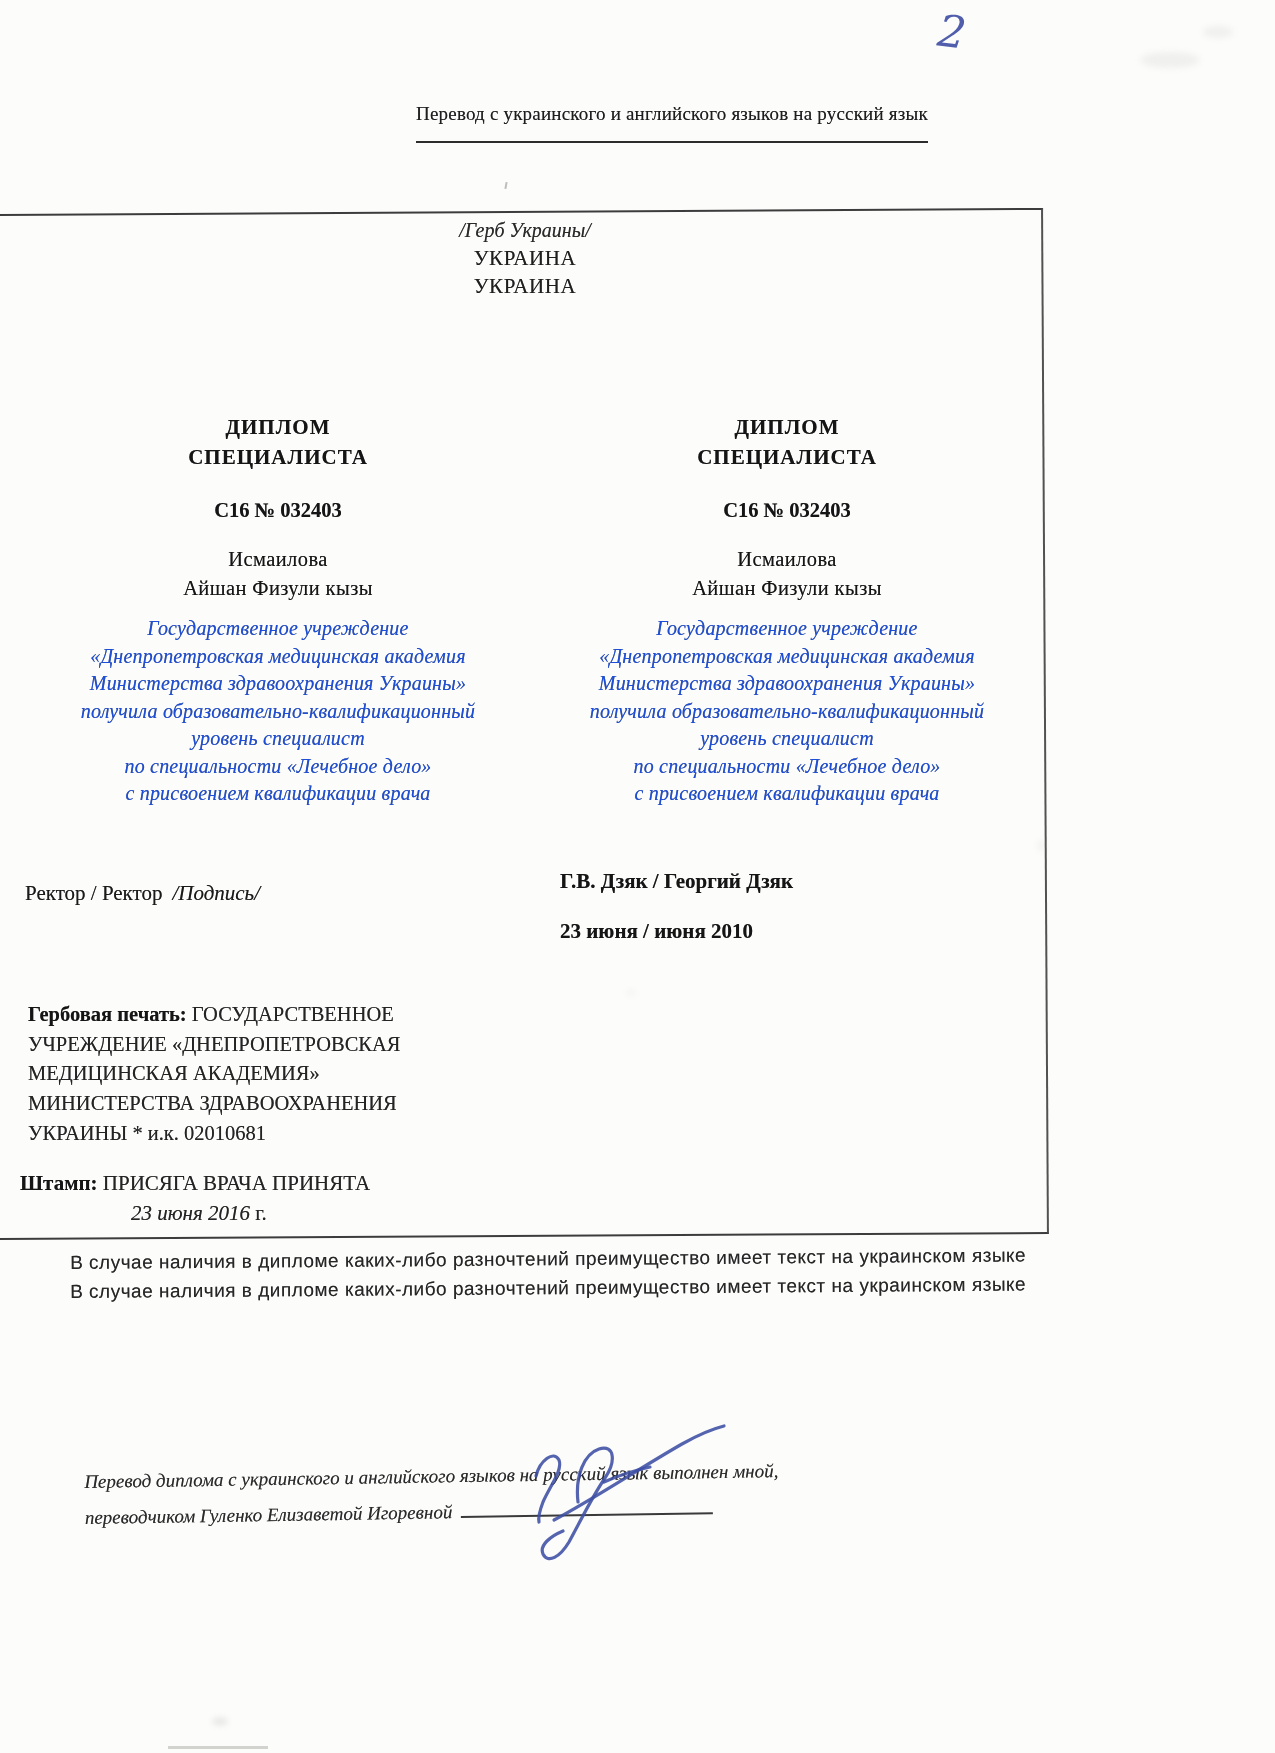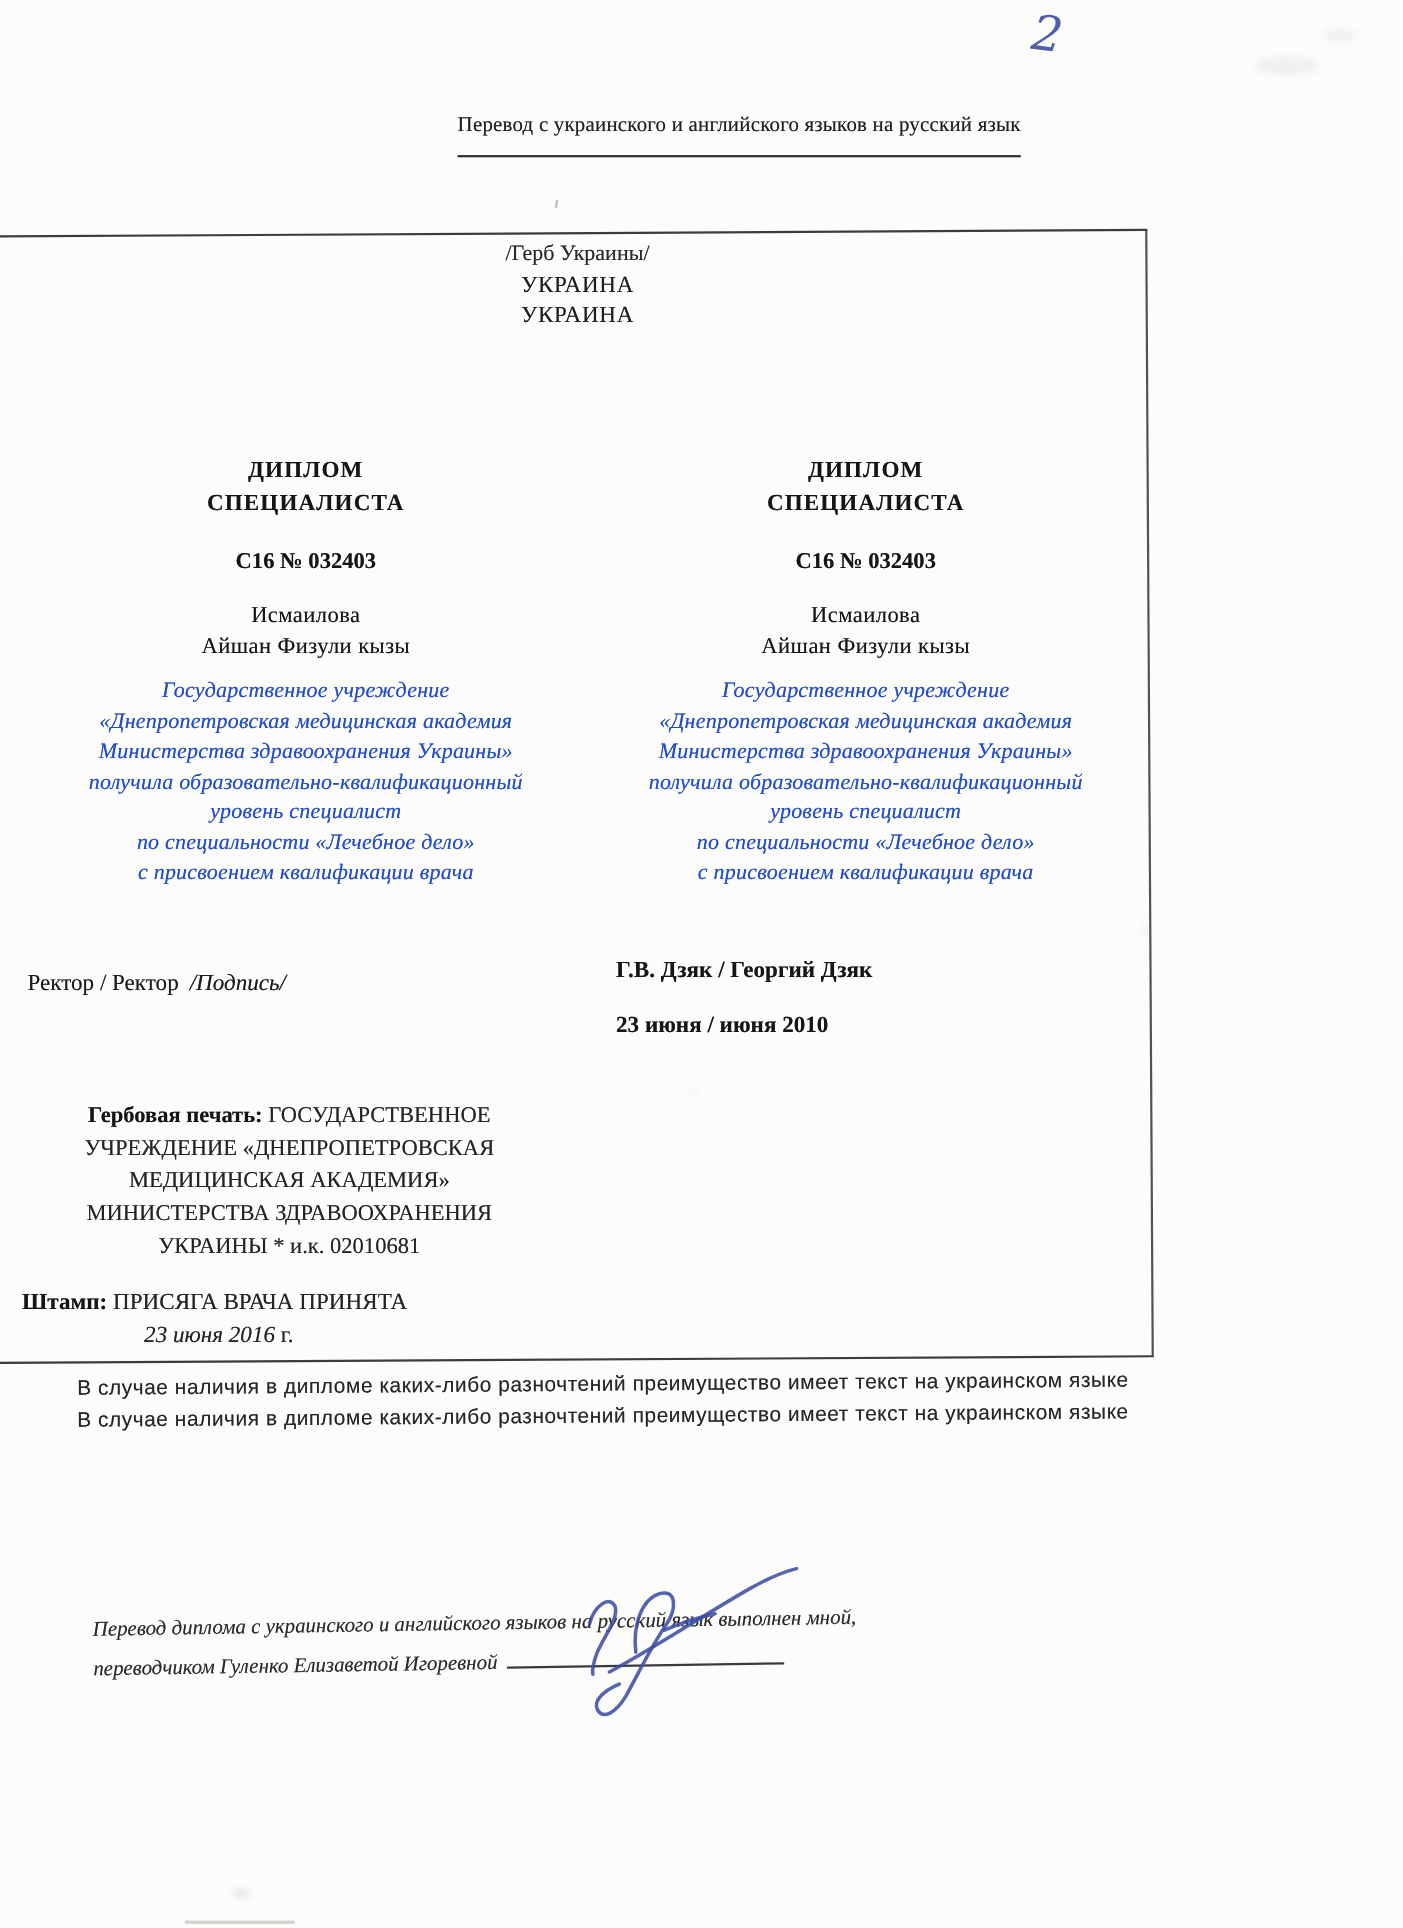--- a/index.html
+++ b/index.html
@@ -45,21 +45,21 @@
     border-right:2px solid #525252;
     border-bottom:2px solid #3c3c3c;
     transform:rotate(-0.33deg);
   }
 
   .emblem{
     position:absolute;left:55px;top:216px;width:940px;
     text-align:center;line-height:28px;
     text-shadow:0 0 .4px rgba(0,0,0,.5);
   }
-  .emblem .note{font-size:20px;color:#2a2a2a;}
+  .emblem .note{font-style:italic;font-size:20px;color:#2a2a2a;}
   .emblem .country{font-size:21px;letter-spacing:.6px;color:#1f1f1f;}
 
   .col{
     position:absolute;top:412px;width:460px;
     text-align:center;
     text-shadow:0 0 .4px rgba(0,0,0,.5);
   }
   .col.left{left:48px;}
   .col.right{left:557px;}
   .col .title{font-weight:bold;font-size:21px;line-height:30px;letter-spacing:1px;color:#151515;}
@@ -81,21 +81,20 @@
   .signer-date{
     position:absolute;left:560px;top:919px;
     font-size:21px;font-weight:bold;color:#151515;
     text-shadow:0 0 .4px rgba(0,0,0,.5);
   }
 
   .seal{
     position:absolute;left:28px;top:1000px;width:470px;
     font-size:20.5px;line-height:29.7px;color:#242424;
     text-shadow:0 0 .4px rgba(0,0,0,.5);
-    text-align:center;
   }
   .seal b{color:#151515;}
 
   .stamp{
     position:absolute;left:20px;top:1168px;
     font-size:21px;line-height:30px;color:#242424;
     text-shadow:0 0 .4px rgba(0,0,0,.5);
   }
   .stamp b{color:#151515;}
   .stamp .line2{padding-left:84px;}

